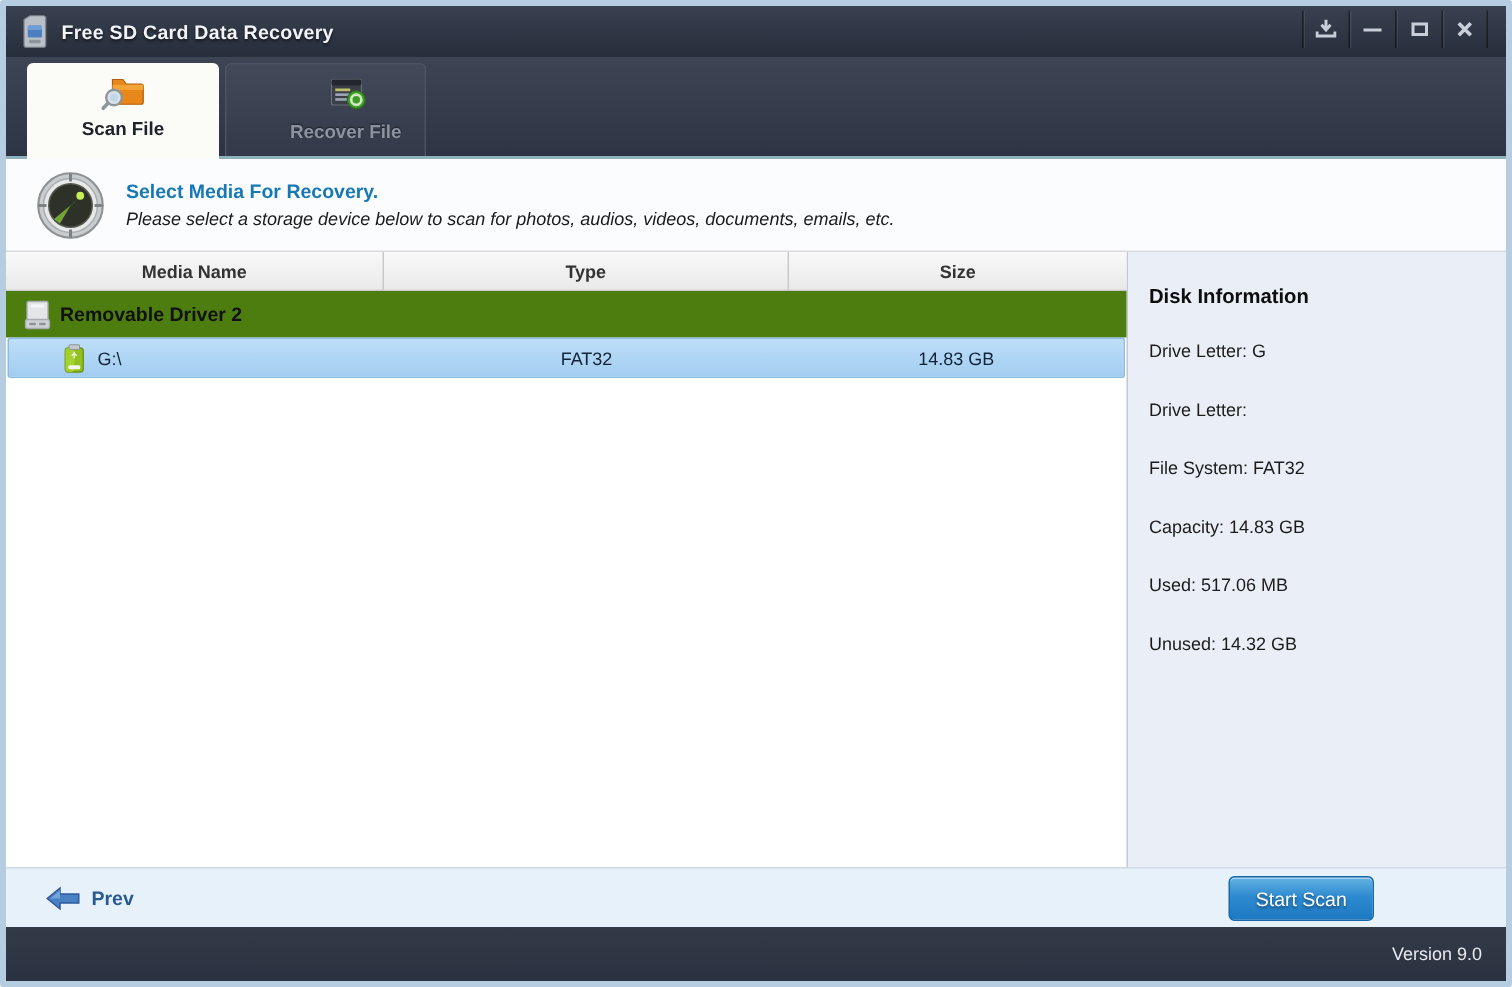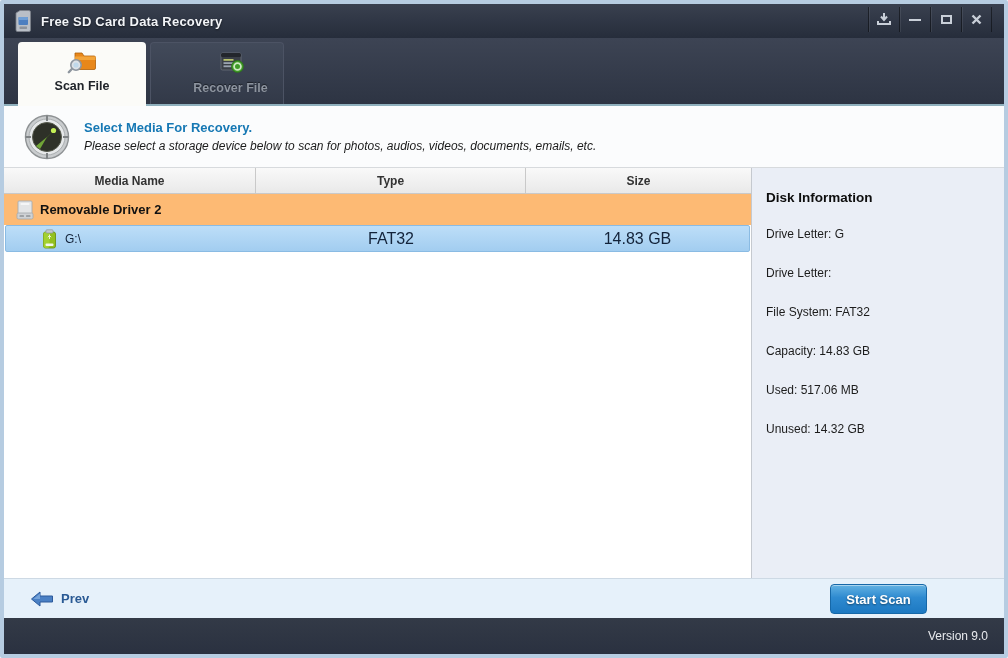--- a/index.html
+++ b/index.html
@@ -96,62 +96,62 @@
   }
   .th {
     display:flex; align-items:center; justify-content:center;
     font-size:12px; color:#333; cursor:pointer;
   }
   .th + .th { border-left:1px solid #c9c9c9; }
   .group-row {
     height:31px; flex:0 0 31px;
     display:flex; align-items:center;
     padding-left:10px;
-    background:#fdba74;
+    background:#4d7c0f;
     cursor:pointer;
   }
   .group-label { font-size:13px; font-weight:bold; color:#111; margin-left:4px; }
   .data-row {
     height:27px; flex:0 0 27px;
     margin:0 1px;
     display:grid; grid-template-columns:250px 270px 1fr;
     align-items:center;
     background:linear-gradient(#bddef8, #a2cdf0);
     border:1px solid #8abbe3;
     border-radius:2px;
     cursor:pointer;
   }
   .cell-name { display:flex; align-items:center; padding-left:36px; font-size:12px; color:#13233a; }
-  .cell-mid, .cell-size { text-align:center; font-size:16px; color:#13233a; }
+  .cell-mid, .cell-size { text-align:center; font-size:12px; color:#13233a; }
   .cell-name .label { margin-left:8px; }
   
   .disk-panel {
     flex:1 1 auto;
     background:#eaeef6;
     padding:22px 10px 0 14px;
   }
   .disk-title { font-size:13.5px; font-weight:bold; color:#0d0d0d; margin-bottom:22px; }
   .disk-line { font-size:12px; color:#1c1c1c; margin-bottom:25px; }
   
   .actionbar {
     height:40px; flex:0 0 40px;
     background:#e6f1fa;
     border-top:1px solid #cdd9e4;
     display:flex; align-items:center;
     position:relative;
   }
   .prev-btn { display:flex; align-items:center; margin-left:26px; cursor:pointer; }
   .prev-label { color:#2a5a94; font-size:13px; font-weight:bold; margin-left:7px; }
   .start-btn {
-    position:absolute; right:77px; top:5px;
+    position:absolute; right:88px; top:5px;
     width:97px; height:30px;
     background:linear-gradient(#63b2e2, #2e8ad0 45%, #1d79c2);
     border:1px solid #1668a8;
     border-radius:4px;
-    color:#ffffff; font-size:13px; font-weight:bold;
+    color:#ffffff; font-size:13px; font-weight:normal;
     display:flex; align-items:center; justify-content:center;
     text-shadow:0 1px 2px rgba(0,0,0,.45);
     box-shadow:inset 0 1px 0 rgba(255,255,255,.45);
     cursor:pointer;
   }
   
   .footer {
     height:36px; flex:0 0 36px;
     background:linear-gradient(#333a47, #2a3140);
     display:flex; align-items:center; justify-content:flex-end;

